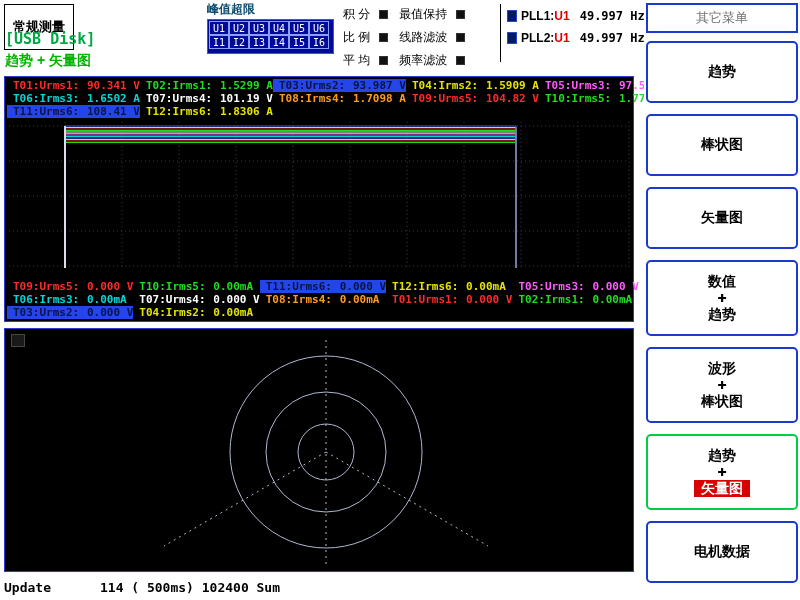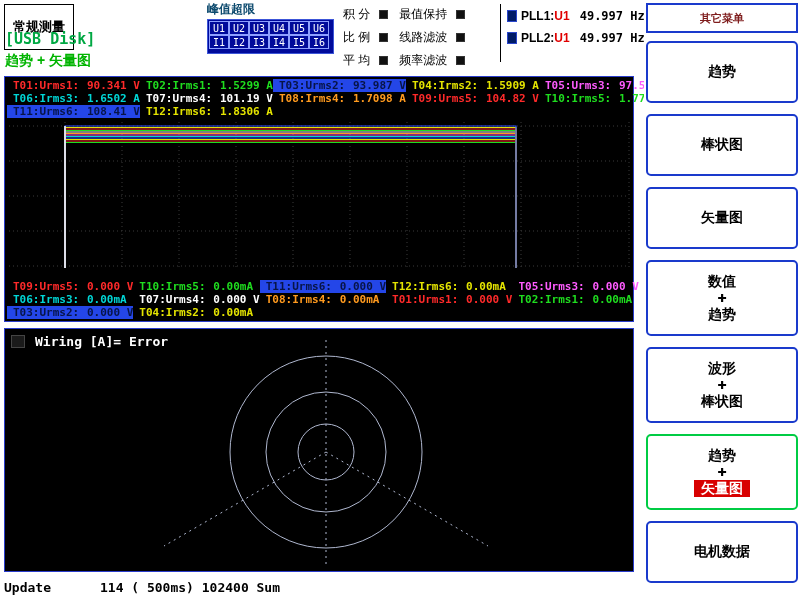--- a/index.html
+++ b/index.html
@@ -43,21 +43,21 @@
   .wiring-text{color:#fff;font:bold 13px "DejaVu Sans Mono",monospace;white-space:pre}
 
   
   .status-bar{position:absolute;left:0;top:574px;width:640px;height:26px;background:#fff;display:flex;align-items:center;font:bold 13px "DejaVu Sans Mono",monospace;color:#000}
   .status-bar .s-upd{margin-left:4px;width:96px}
   .status-bar .s-info{flex:1;white-space:pre}
   .status-bar .s-date{margin-left:auto;margin-right:10px;white-space:pre}
 
   
   .sidebar{position:absolute;left:644px;top:0;width:156px;height:600px;background:#fff;padding:3px 2px;display:flex;flex-direction:column}
-  .menu-title{height:30px;border:2px solid #1a3acc;display:flex;align-items:center;justify-content:center;font-size:11px;font-weight:bold;color:#7f1d1d;margin-bottom:8px}
+  .menu-title{height:30px;border:2px solid #1a3acc;display:flex;align-items:center;justify-content:center;font-size:13px;font-weight:normal;color:#737373;margin-bottom:8px}
   .menu-items{display:flex;flex-direction:column;gap:11px}
   .menu-btn{border:2px solid #1a3acc;border-radius:5px;background:#fff;min-height:62px;display:flex;flex-direction:column;align-items:center;justify-content:center;gap:2px;cursor:pointer}
   .menu-btn.multi{min-height:76px}
   .menu-btn.selected{border:2px solid #00cc44}
   .menu-line{font-size:14px;font-weight:bold;color:#000;line-height:1.25}
   .plus{font-size:11px;color:#000;line-height:1}
   .red-hl{background:#d80000;color:#fff;padding:0 7px}
 </style>
 </head>
 <body>
@@ -174,21 +174,20 @@
       <div class="vcell red"><span>T01:Urms1:</span><span>0.000 V</span></div>
       <div class="vcell green"><span>T02:Irms1:</span><span>0.00mA</span></div>
       <div class="vcell bluehl"><span>T03:Urms2:</span><span>0.000 V</span></div>
       <div class="vcell yellow"><span>T04:Irms2:</span><span>0.00mA</span></div>
     </div>
 </div>
 
 <div class="vector-panel">
   <div class="wiring-row">
     <span class="wiring-sq"></span>
-    <span class="wiring-text">Wiring [A]= Error</span>
   </div>
   <svg width="626" height="238" viewBox="0 0 626 238" style="position:absolute;left:1px;top:3px">
     <g stroke="#b0b8d0" fill="none" stroke-width="1">
       <circle cx="320" cy="120" r="96"></circle>
       <circle cx="320" cy="120" r="60"></circle>
       <circle cx="320" cy="120" r="28"></circle>
     </g>
     <g stroke="#b0b8d0" stroke-dasharray="2 4" stroke-width="1">
       <line x1="320" y1="8" x2="320" y2="232"></line>
       <line x1="320" y1="120" x2="158" y2="214"></line>

